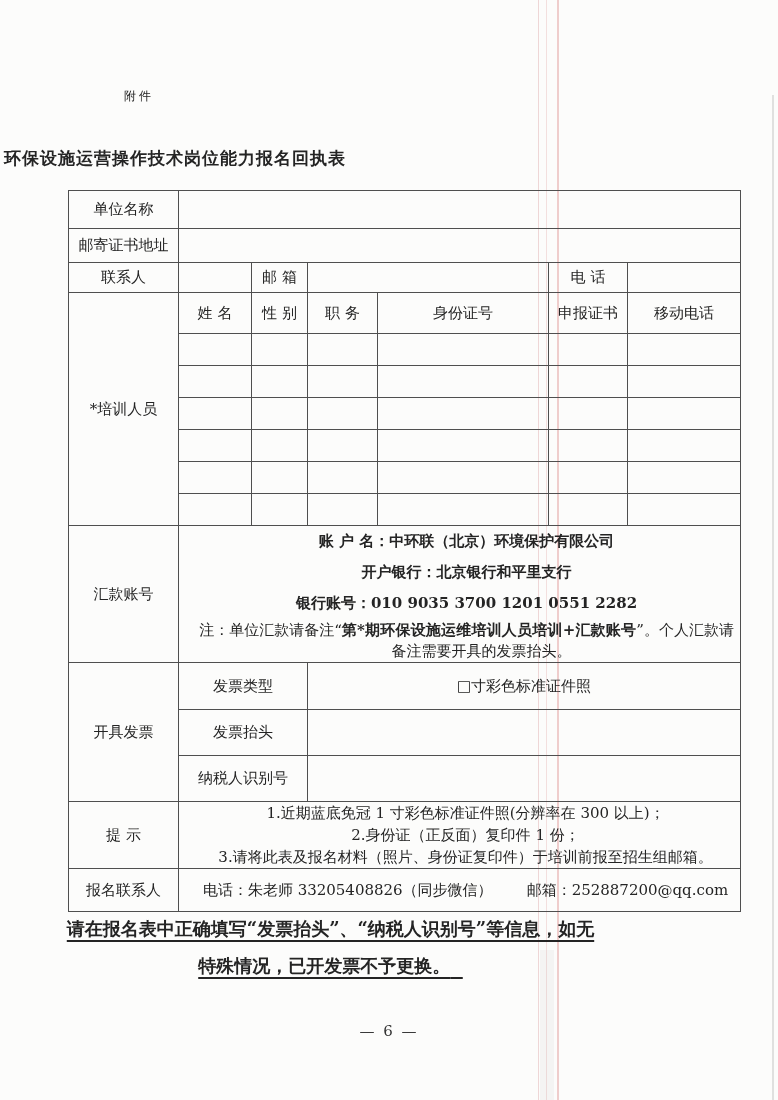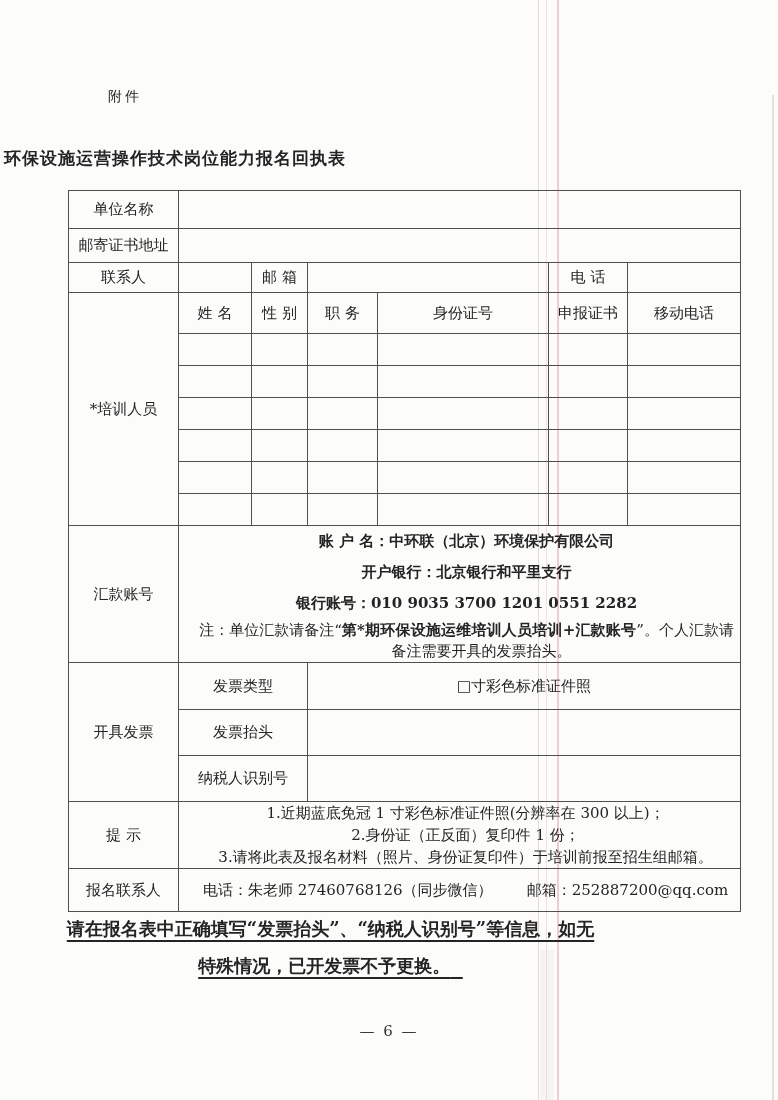--- a/index.html
+++ b/index.html
@@ -11,21 +11,21 @@
   .sheet { position:absolute; inset:0; }
 
   
   .artifact { position:absolute; pointer-events:none; }
   .pink-a { left:538px; top:0; width:1px;  height:1100px; background:rgba(222,168,168,.45); }
   .pink-b { left:546px; top:0; width:1px;  height:1100px; background:rgba(228,175,175,.38); }
   .pink-c { left:557px; top:0; width:2px;  height:1100px; background:rgba(225,158,158,.5); }
   .gray-r { left:772px; top:95px; width:2px; height:1005px; background:rgba(160,160,160,.3); }
   .gray-smudge { left:540px; top:950px; width:14px; height:150px; background:rgba(175,175,175,.10); }
 
-  .attachment { position:absolute; left:108px; top:88px; font-size:14px; letter-spacing:3px; }
+  .attachment { position:absolute; left:124px; top:88px; font-size:12px; letter-spacing:3px; }
   .title {
     position:absolute; left:0; top:143px; width:778px; margin:4px;
     text-align:left; font-size:17px; font-weight:bold; letter-spacing:1px;
   }
 
   table.form {
     position:absolute; left:68px; top:190px; width:672px;
     border-collapse:collapse; table-layout:fixed;
   }
   table.form td {
@@ -192,21 +192,21 @@
         <div class="tip-line">1.近期蓝底免冠 1 寸彩色标准证件照(分辨率在 300 以上)；</div>
         <div class="tip-line">2.身份证（正反面）复印件 1 份；</div>
         <div class="tip-line">3.请将此表及报名材料（照片、身份证复印件）于培训前报至招生组邮箱。</div>
       </td>
     </tr>
 
     <tr class="h43">
       <td>报名联系人</td>
       <td colspan="6" class="content">
         <div class="contact-line">
-          <span>电话：朱老师 27460768126（同步微信）</span><span class="mail">邮箱：252887200@qq.com</span>
+          <span>电话：朱老师 33205408826（同步微信）</span><span class="mail">邮箱：252887200@qq.com</span>
         </div>
       </td>
     </tr>
   </tbody>
     </table>
 
   <div class="footer-note">
     <div><span class="uline">请在报名表中正确填写“发票抬头”、“纳税人识别号”等信息，如无</span></div>
     <div><span class="uline l2">特殊情况，已开发票不予更换。</span></div>
   </div>

